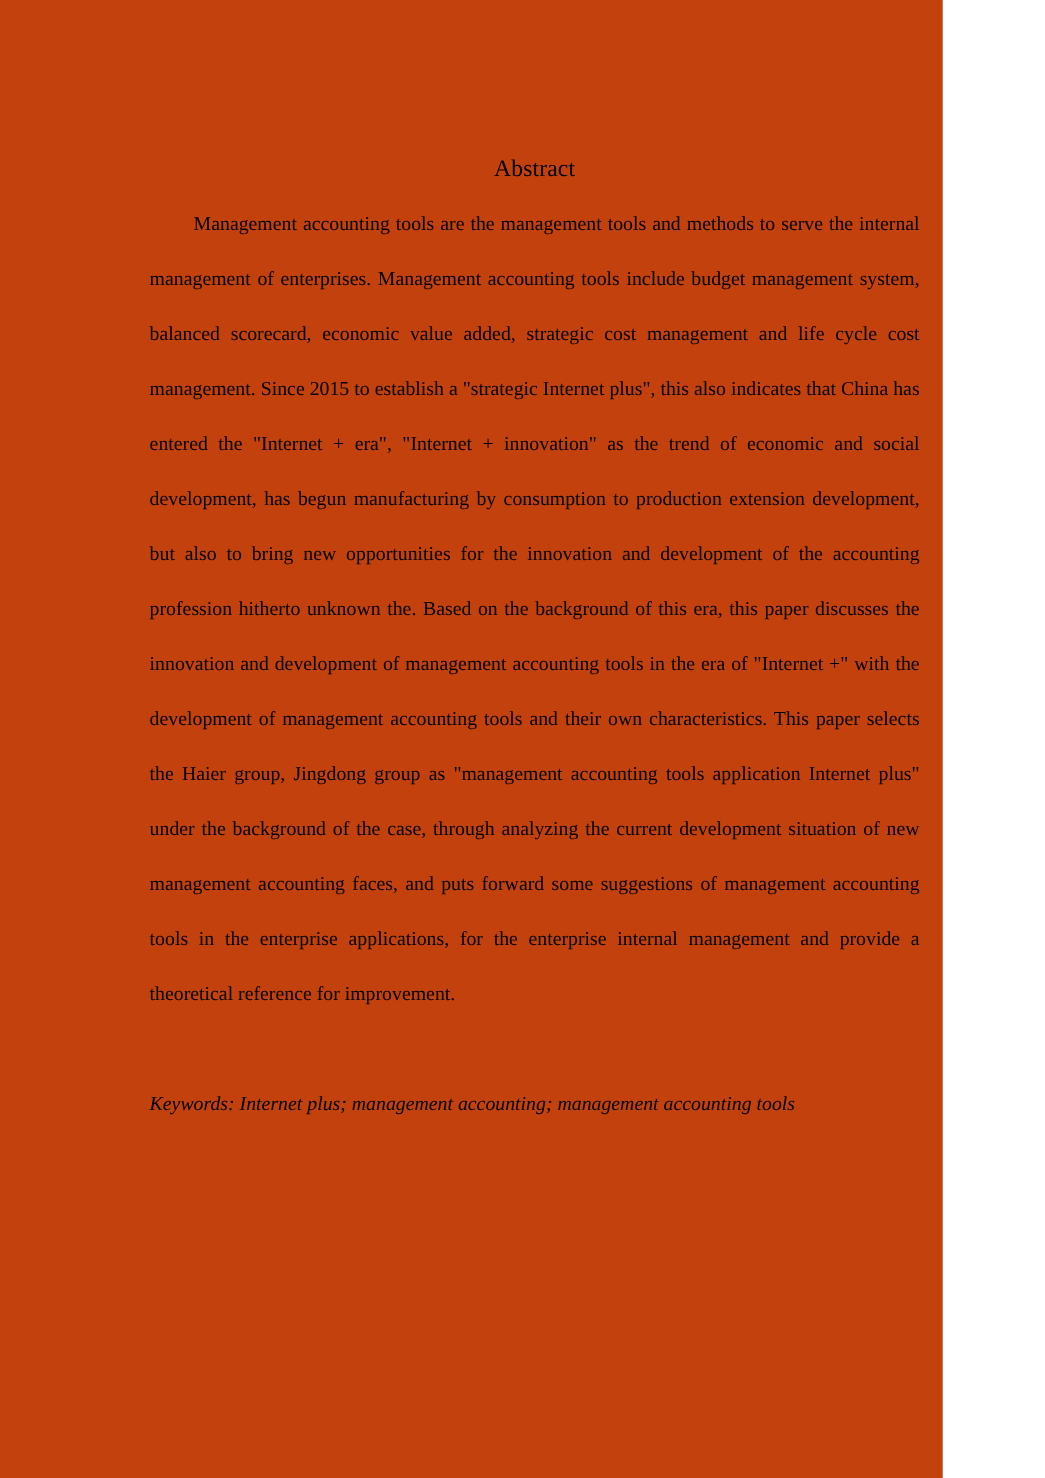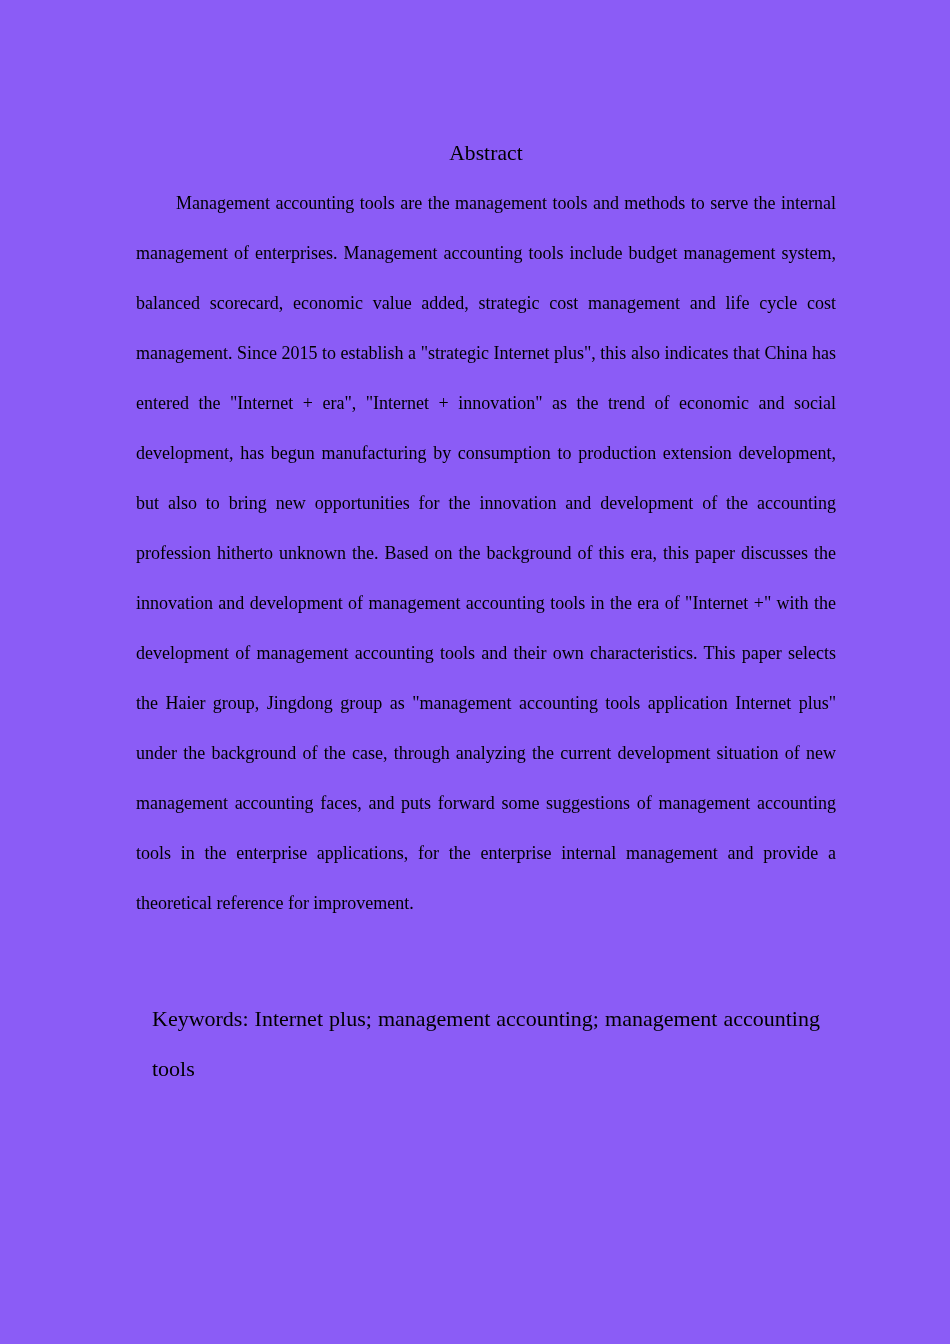--- a/index.html
+++ b/index.html
@@ -13,23 +13,23 @@
     position: relative;
     font-family: "Liberation Serif", "DejaVu Serif", serif;
     color: #000000;
     overflow: hidden;
   }
 
   .page {
     position: absolute;
     left: 0;
     top: 0;
-    width: 950px;
+    width: 857px;
     height: 1344px;
-    background: #8b5cf6;
+    background: #c2410c;
   }
 
   .content {
     position: absolute;
     left: 136px;
     top: 128px;
     width: 700px;
   }
 
   .abstract-heading {
@@ -54,25 +54,26 @@
 
   .spacer-line {
     height: 50px;
     font-size: 21.5px;
     line-height: 50px;
   }
 
   .keywords-paragraph {
     text-align: justify;
     text-justify: inter-word;
-    font-size: 22px;
+    font-size: 18px;
     line-height: 50px;
-    margin: 16px;
+    margin: 0;
     text-indent: 0;
     hyphens: none;
+    font-style: italic;
     -webkit-hyphens: none;
   }
 </style>
 </head>
 <body>
 
 <div class="page">
   <div class="content">
 
     <div class="abstract-heading">Abstract</div>

